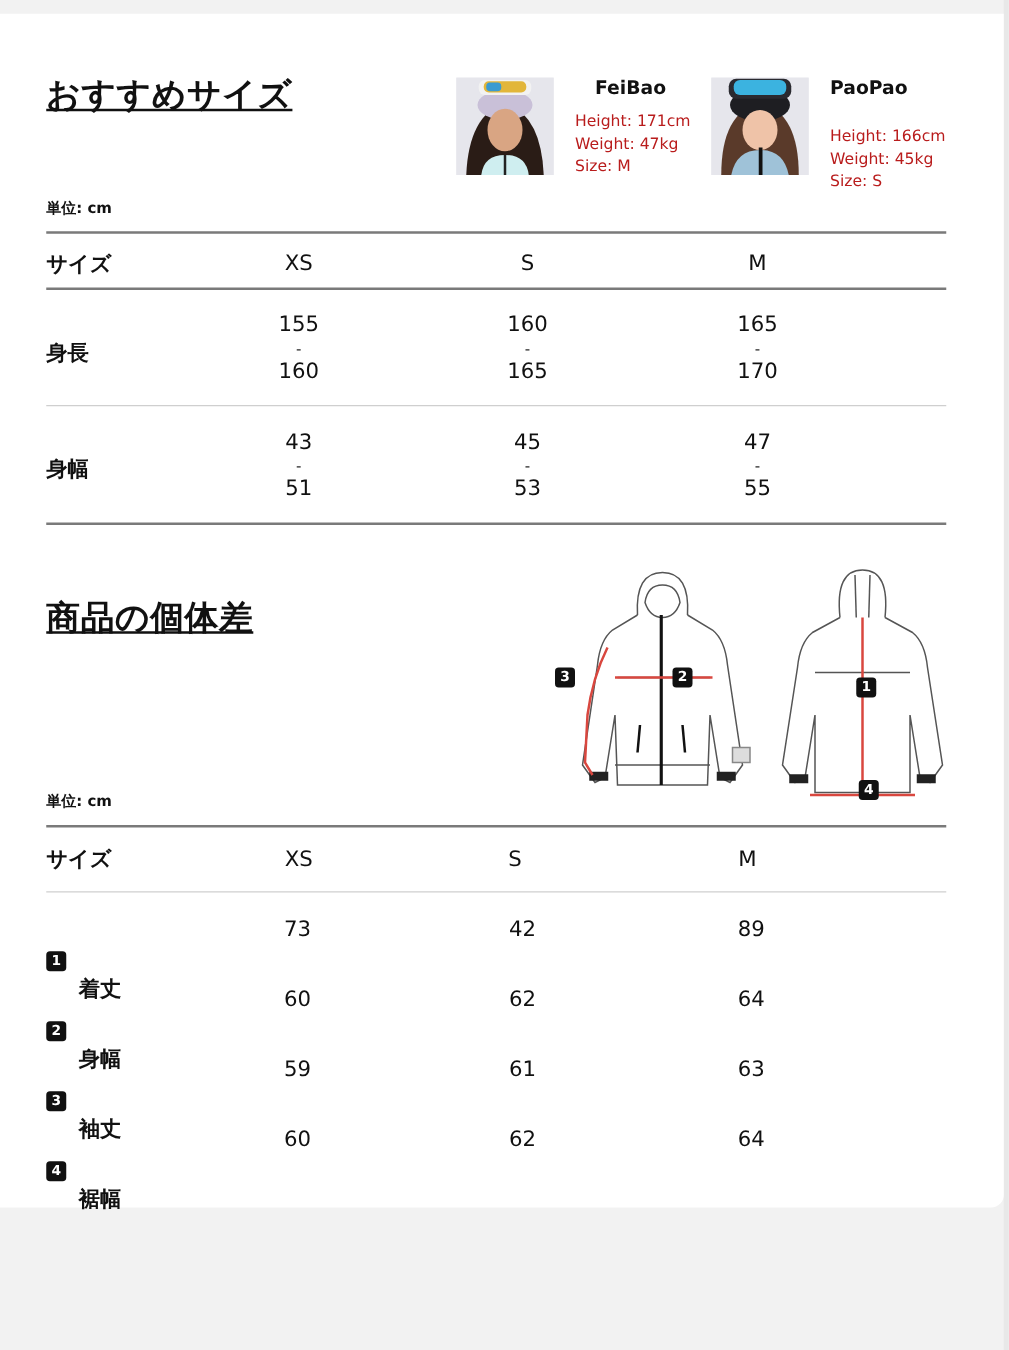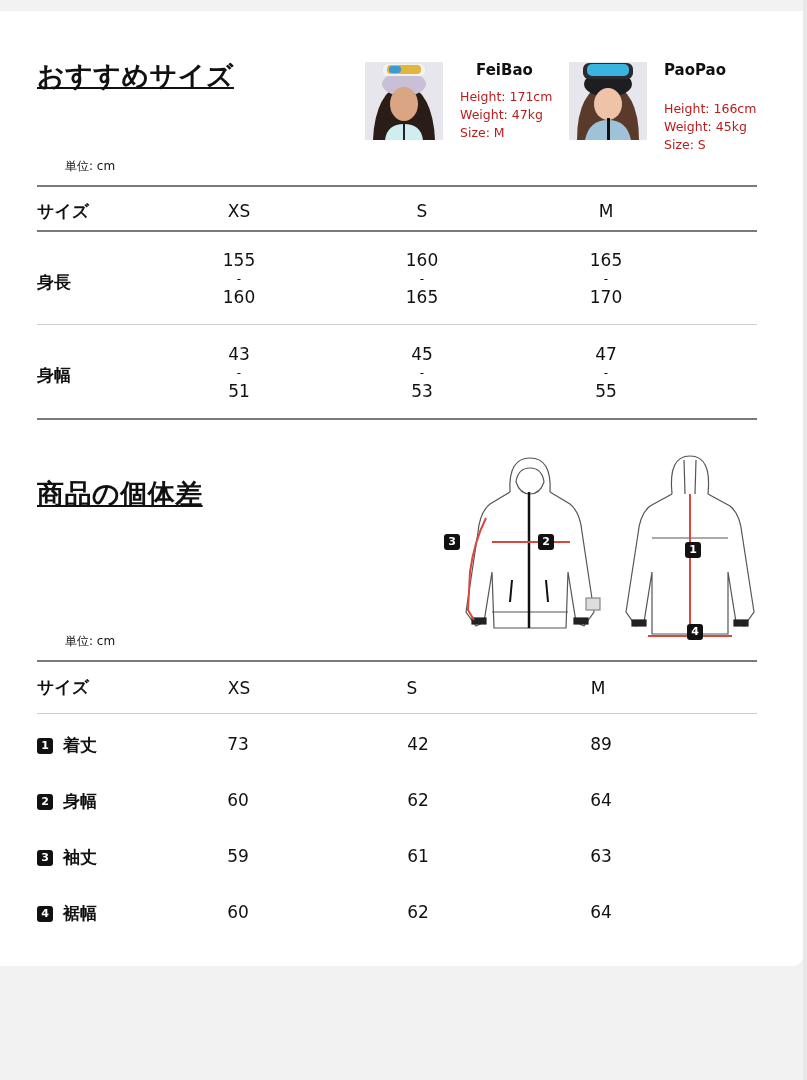--- a/index.html
+++ b/index.html
@@ -9,36 +9,36 @@
       font-family: "DejaVu Sans", "Liberation Sans", sans-serif;
       color: #111;
       position: relative;
     }
     .card {
       position: absolute; left: 0; top: 11px; width: 803px; height: 955px;
       background: #ffffff; border-radius: 0 0 10px 0;
     }
     .rightbar { position:absolute; left:803px; top:0; width:4px; height:1080px; background:#e8e8e8; }
     .h1 { position:absolute; left:37px; font-size:27px; font-weight:bold; letter-spacing:0.5px;text-decoration:underline; }
-    .unit { position:absolute; left:37px; font-size:12px; font-weight:normal;margin-left:28px; }
+    .unit { position:absolute; left:37px; font-size:12px; font-weight:bold; }
     .hr { position:absolute; left:37px; width:720px; height:2px; background:#7a7a7a; }
     .hr.light { height:1px; background:#cfcfcf; }
     .cell { position:absolute; font-size:17px; font-weight:normal; transform:translateX(-50%); text-align:center; line-height:19px; }
     .cell .dash { display:block; font-size:12px; line-height:18px; }
     .rowlabel { position:absolute; left:37px; font-size:17px; font-weight:bold; }
     .photo { position:absolute; width:78px; height:78px; background:#e9e9ee; overflow:hidden; }
     .mname { position:absolute; font-size:15px; font-weight:bold; }
     .minfo { position:absolute; font-size:12.5px; line-height:18px; color:#b91c1c; }
     .badge {
       display:inline-block; width:16px; height:16px; background:#111; color:#fff;
       border-radius:3px; font-size:11px; font-weight:bold; text-align:center; line-height:16px;
       vertical-align:middle; margin-right:10px;
     }
     .mlabel { position:absolute; left:37px; font-size:17px; font-weight:bold; display:flex; align-items:center; }
-    .mlabel .txt { vertical-align:middle; }
+    .mlabel .txt { vertical-align:middle;margin-top:46px; }
     .note {
       position:absolute; left:20px; top:990px; font-size:14px; line-height:25px; font-weight:bold; color:#1a1a1a;
     }
     .diagram { position:absolute; left:440px; top:452px; width:320px; height:195px; }
   </style>
 </head>
 <body>
 
 <div class="rightbar"></div>
 

